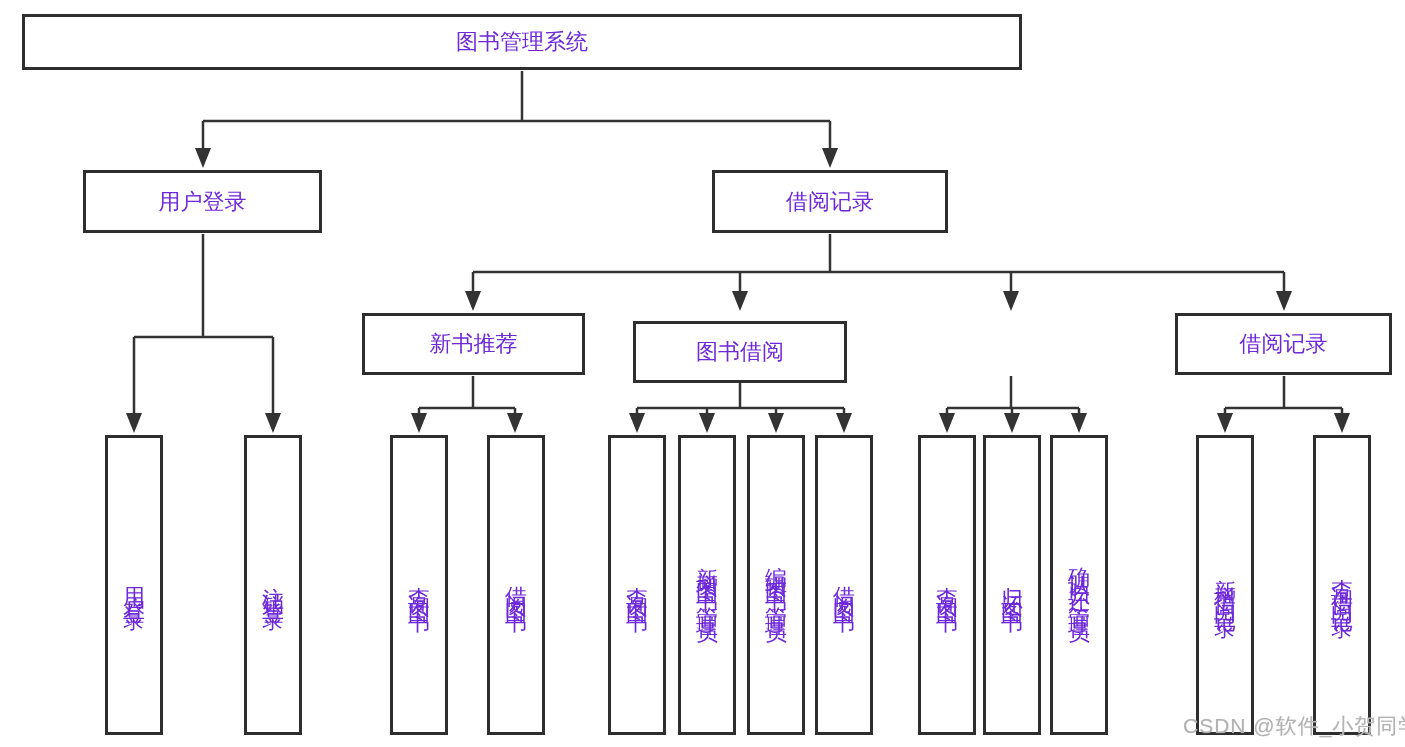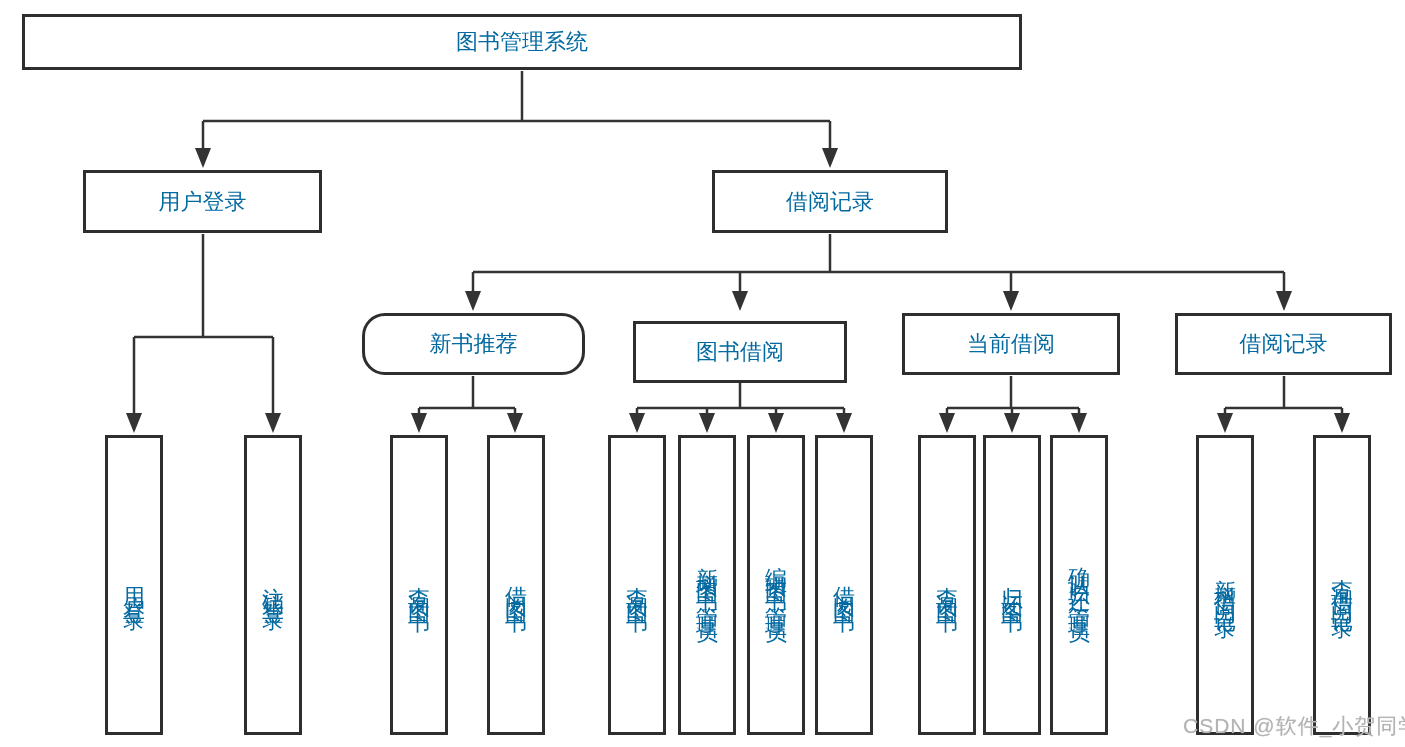--- a/index.html
+++ b/index.html
@@ -9,21 +9,21 @@
     background:#ffffff;
     font-family:"Liberation Sans","DejaVu Sans",sans-serif;
     overflow:hidden;
   }
   #wires{position:absolute;left:0;top:0;z-index:0;}
   .box{
     position:absolute;
     box-sizing:border-box;
     background:#ffffff;
     border:3px solid #2e2e2e;
-    color:#0369a1;
+    color:#6d28d9;
     display:flex;align-items:center;justify-content:center;
     z-index:1;
     font-size:22px;
     line-height:1;
     white-space:nowrap;
   }
   .vbox{
     writing-mode:vertical-rl;
     text-orientation:mixed;
     letter-spacing:8px;
@@ -110,23 +110,22 @@
       <polygon points="1217,413 1233,413 1225,433"></polygon>
       <polygon points="1334,413 1350,413 1342,433"></polygon>
     </g>
   </svg>
 
   <div class="box" style="left:22px;top:14px;width:1000px;height:56px;">图书管理系统</div>
 
   <div class="box" style="left:83px;top:170px;width:239px;height:63px;">用户登录</div>
   <div class="box" style="left:712px;top:170px;width:236px;height:63px;">借阅记录</div>
 
-  <div class="box" style="left:362px;top:313px;width:223px;height:62px;border-radius:23px;">新书推荐</div>
+  <div class="box" style="left:362px;top:313px;width:223px;height:62px;">新书推荐</div>
   <div class="box" style="left:633px;top:313px;width:214px;height:62px;margin-top:8px;">图书借阅</div>
-  <div class="box" style="left:902px;top:313px;width:218px;height:62px;">当前借阅</div>
   <div class="box" style="left:1175px;top:313px;width:217px;height:62px;">借阅记录</div>
 
   <div class="box vbox" style="left:105px;">用户登录</div>
   <div class="box vbox" style="left:244px;">注销登录</div>
 
   <div class="box vbox" style="left:390px;">查询图书</div>
   <div class="box vbox" style="left:487px;">借阅图书</div>
 
   <div class="box vbox" style="left:608px;">查询图书</div>
   <div class="box vbox" style="left:678px;">新增图书（管理员）</div>

